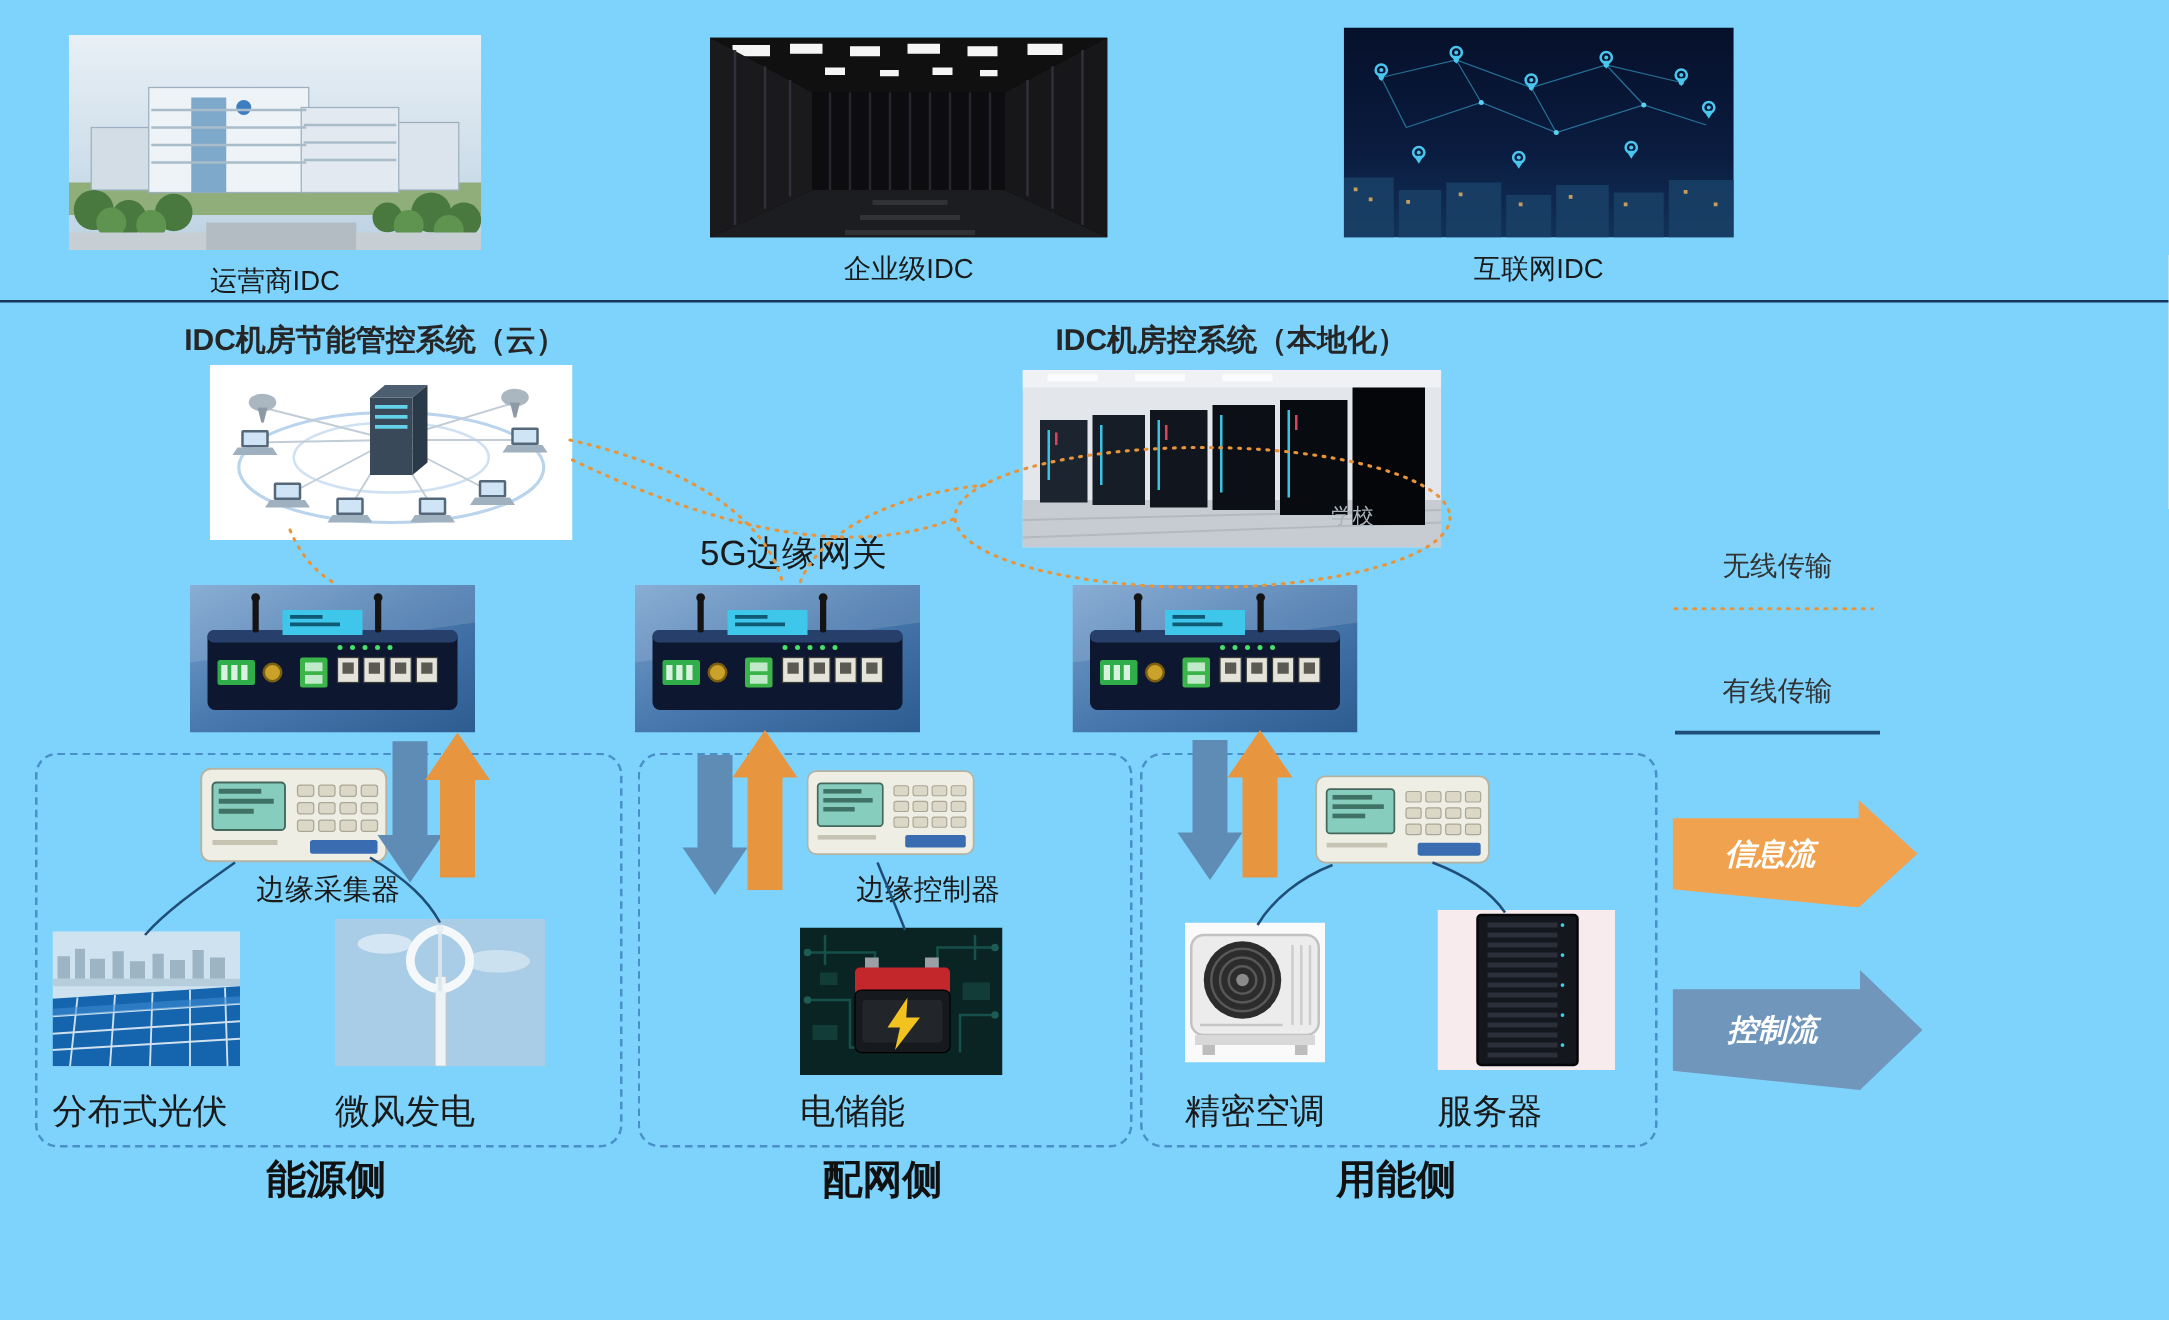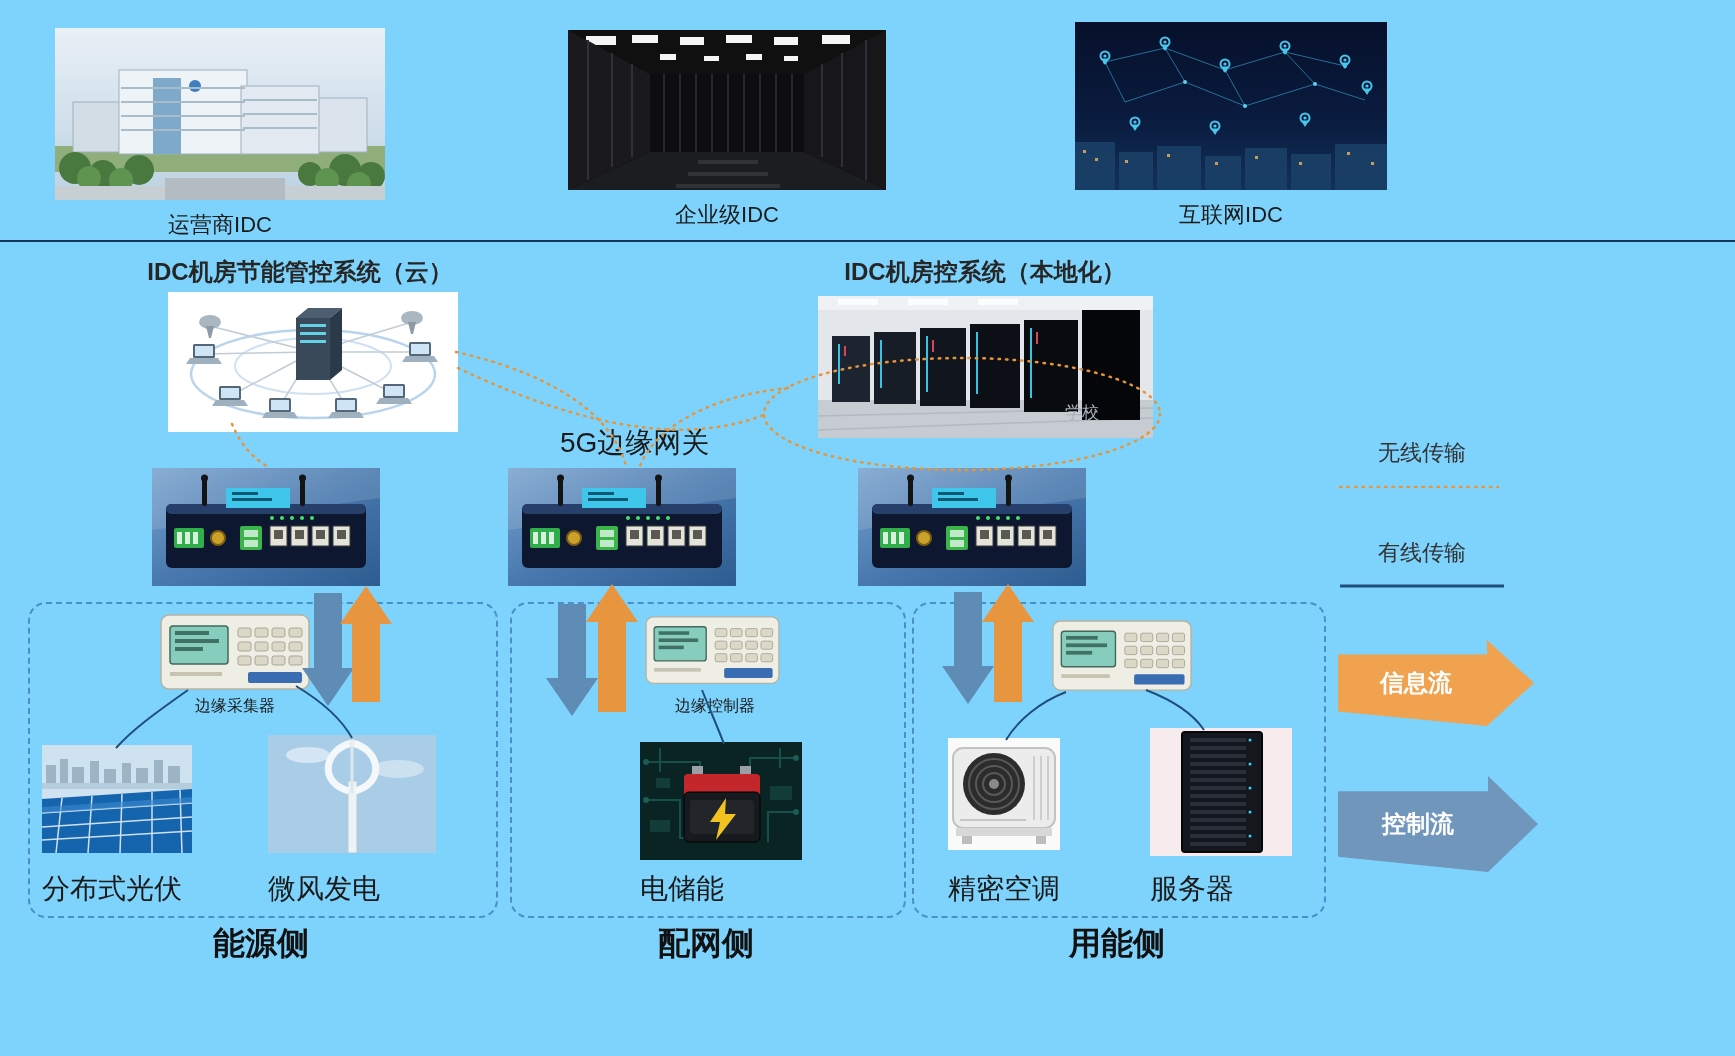--- a/index.html
+++ b/index.html
@@ -2,28 +2,28 @@
 <html><head>
 <meta charset="utf-8">
 <style>
   html,body{margin:0;padding:0;background:#fff;}
   #canvas{position:relative;width:1735px;height:1056px;background:#7dd3fc;overflow:hidden;
           font-family:"Liberation Sans","DejaVu Sans",sans-serif;color:#1a1a1a;}
   .abs{position:absolute;}
   .figure{position:absolute;text-align:center;}
   .photo-label{margin-top:10px;font-size:22px;color:#1a1a1a;}
   .section-title{position:absolute;font-size:24px;font-weight:bold;color:#262626;text-align:center;}
-  .small-label{position:absolute;font-size:16px;color:#1a1a1a;text-align:center;}
+  .small-label{position:absolute;font-size:23px;color:#1a1a1a;text-align:right;}
   .equip-label{position:absolute;font-size:28px;color:#1a1a1a;text-align:left;}
   .zone-box{position:absolute;border:2px dashed #4a90c8;border-radius:18px;background:transparent;}
   .zone-title{position:absolute;font-size:32px;font-weight:bold;color:#111;text-align:center;}
   .divider{position:absolute;left:0;top:240px;width:1735px;border-top:2px solid #16365c;}
   .legend-text{position:absolute;font-size:22px;color:#333;}
   .flow-arrow{position:absolute;display:flex;align-items:center;justify-content:center;
-              color:#fff;font-size:24px;font-weight:bold;}
+              color:#fff;font-size:24px;font-weight:bold;font-style:italic;}
   .flow-arrow span{margin-right:40px;}
   #flow-info{left:1338px;top:640px;width:196px;height:86px;background:#F0A24F;
              clip-path:polygon(0 17%,76% 17%,76% 0,100% 50%,76% 100%,0 83%);}
   #flow-control{left:1338px;top:776px;width:200px;height:96px;background:#7096BC;
              clip-path:polygon(0 16%,75% 16%,75% 0,100% 50%,75% 100%,0 84%);text-align:center;}
   #overlay{position:absolute;left:0;top:0;pointer-events:none;}
   svg{display:block;}
 </style>
 </head>
 <body>

